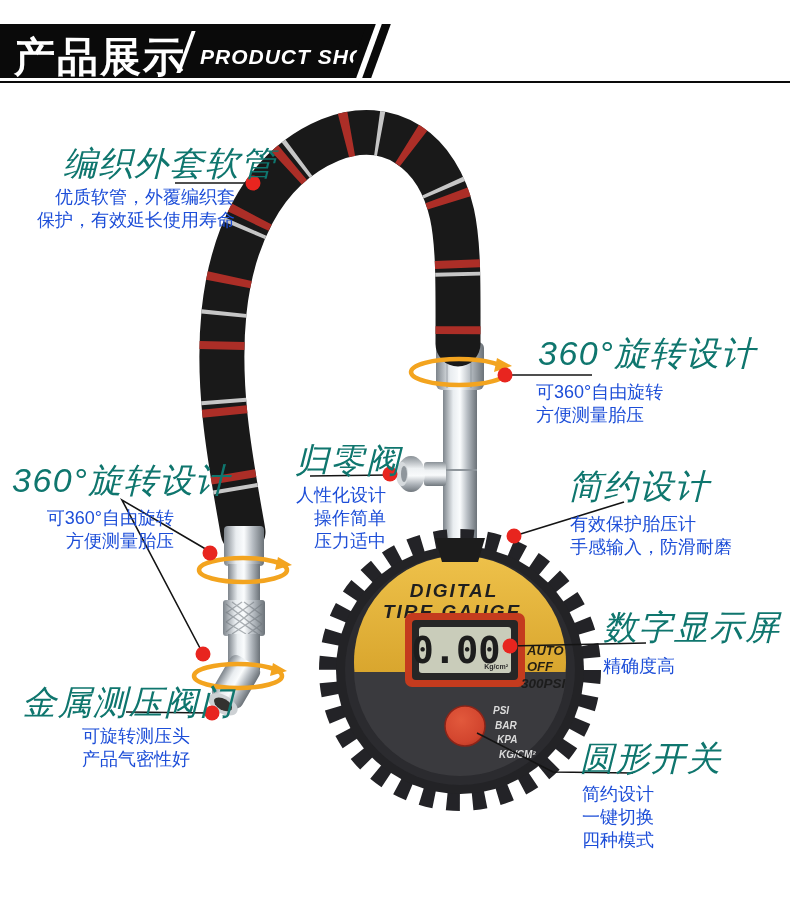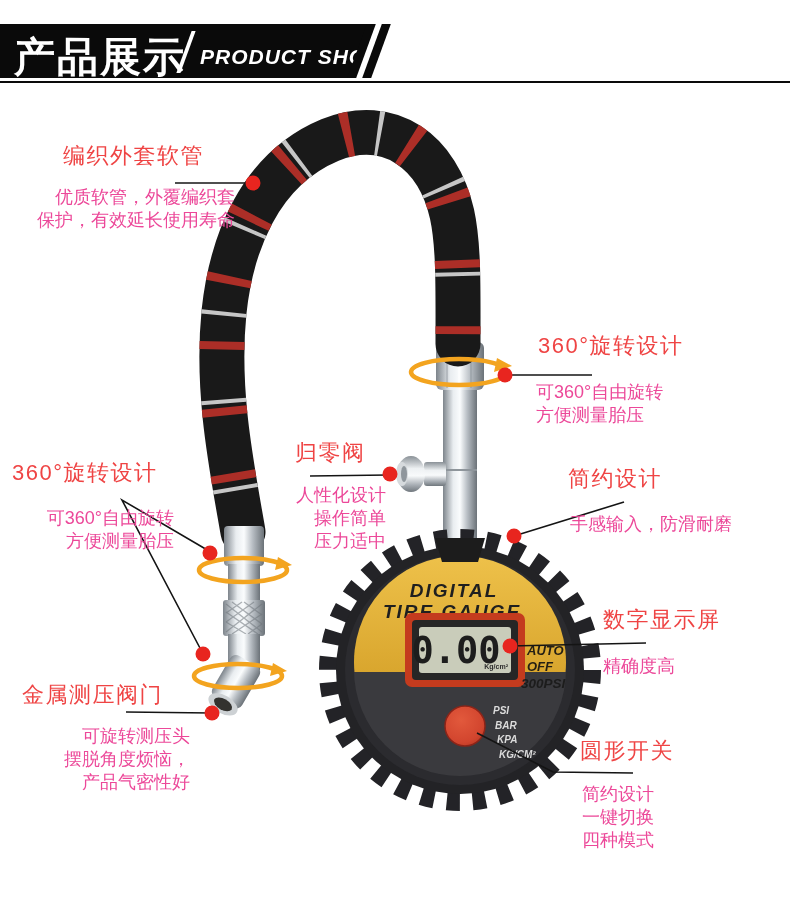--- a/index.html
+++ b/index.html
@@ -7,22 +7,22 @@
   #canvas{position:relative;width:790px;height:900px;background:#fff;overflow:hidden;}
   
   .banner-bar{position:absolute;left:0;top:24px;width:368px;height:54px;background:#0a0a0a;
     clip-path:polygon(0 0,100% 0,95.2% 100%,0 100%);}
   .banner-cn{position:absolute;left:14px;top:30px;font-size:41px;font-weight:bold;color:#fff;letter-spacing:2px;}
   .banner-slash-thin{position:absolute;left:184px;top:31px;width:4px;height:42px;background:#fff;transform:skewX(-20deg);}
   .banner-en{position:absolute;left:200px;top:45px;font-size:21px;font-weight:bold;font-style:italic;color:#fff;letter-spacing:1px;}
   .banner-slash{position:absolute;top:24px;width:9px;height:54px;background:#0a0a0a;transform:skewX(-20deg);}
   .hr{position:absolute;left:0;top:81px;width:790px;height:2px;background:#0a0a0a;}
   
-  .t{position:absolute;font-size:22px;color:#ef4444;letter-spacing:1.5px;white-space:nowrap;}
-  .d{position:absolute;font-size:18px;color:#ec4899;line-height:23px;white-space:nowrap;}
+  .t{position:absolute;font-size:34px;color:#0f766e;letter-spacing:1.5px;white-space:nowrap;font-style:italic;}
+  .d{position:absolute;font-size:18px;color:#1d4ed8;line-height:23px;white-space:nowrap;}
   .ra{text-align:right;}
   svg text{font-family:"Liberation Sans",sans-serif;}
   .seg{font-family:"DejaVu Sans Mono",monospace;font-weight:bold;}
 </style>
 </head>
 <body>
 
 <div id="canvas">
 
   <div>
@@ -194,20 +194,21 @@
     <div class="d ra" style="left:284px;top:484px;width:102px">
       <div>人性化设计</div>
       <div>操作简单</div>
       <div>压力适中</div>
     </div>
   </div>
 
   <div>
     <div class="t" style="left:568px;top:464px">简约设计</div>
     <div class="d" style="left:570px;top:513px">
+      <div>有效保护胎压计</div>
       <div>手感输入，防滑耐磨</div>
     </div>
   </div>
 
   <div>
     <div class="t" style="left:12px;top:458px">360°旋转设计</div>
     <div class="d ra" style="left:40px;top:507px;width:134px">
       <div>可360°自由旋转</div>
       <div>方便测量胎压</div>
     </div>
@@ -217,21 +218,20 @@
     <div class="t" style="left:603px;top:605px">数字显示屏</div>
     <div class="d" style="left:603px;top:655px">
       <div>精确度高</div>
     </div>
   </div>
 
   <div>
     <div class="t" style="left:22px;top:680px">金属测压阀门</div>
     <div class="d ra" style="left:45px;top:725px;width:145px">
       <div>可旋转测压头</div>
-      <div>摆脱角度烦恼，</div>
       <div>产品气密性好</div>
     </div>
   </div>
 
   <div>
     <div class="t" style="left:580px;top:736px">圆形开关</div>
     <div class="d" style="left:582px;top:783px">
       <div>简约设计</div>
       <div>一键切换</div>
       <div>四种模式</div>

